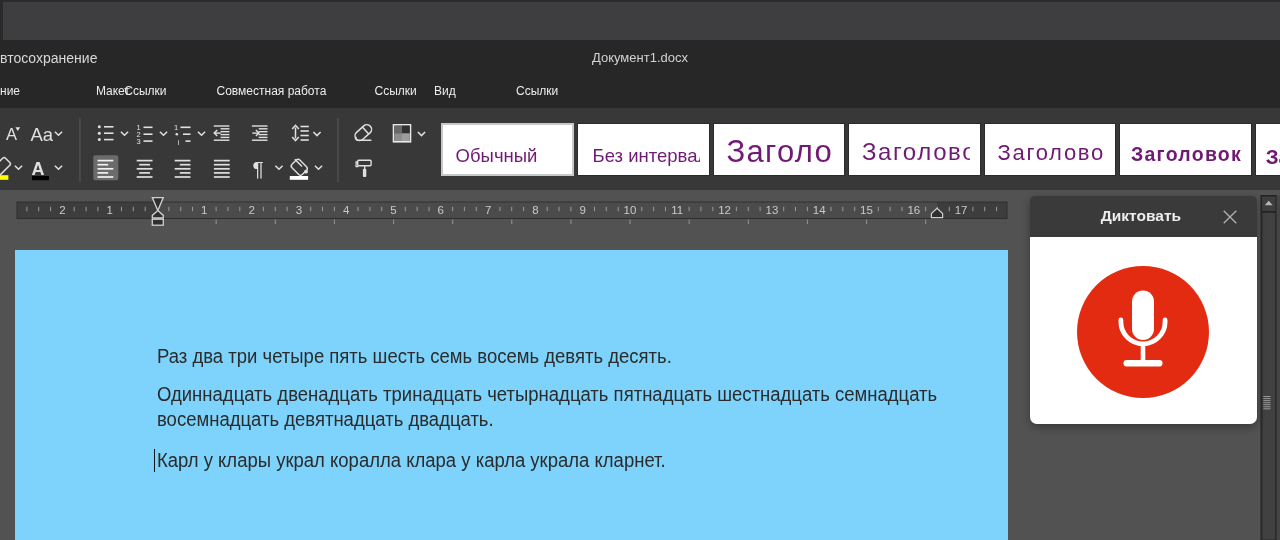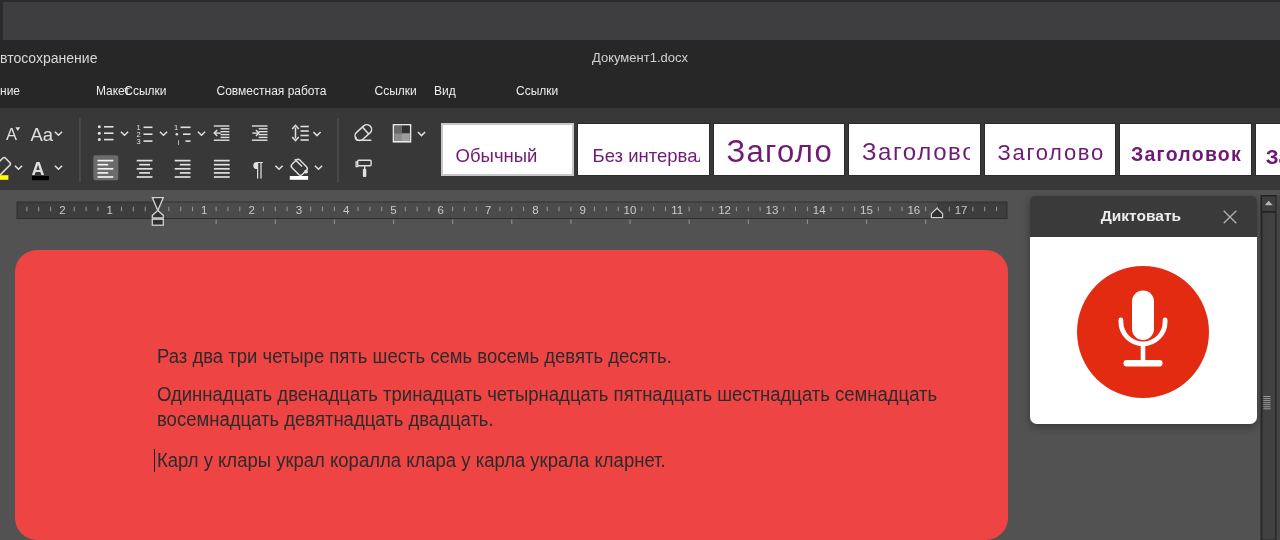--- a/index.html
+++ b/index.html
@@ -10,21 +10,21 @@
 .autosave { position:absolute; left:-9.3px; top:9.6px; font-size:14px; color:#d8d8d8; white-space:pre; }
 .doctitle { position:absolute; left:592px; top:10px; font-size:13px; color:#d2d2d2; white-space:pre; }
 .menuitem { position:absolute; top:44px; font-size:12px; color:#ececec; white-space:pre; }
 .ribbon { position:absolute; left:0; top:108px; width:1280px; height:82px; background:#383838; }
 .ribbonsvg { position:absolute; left:0; top:110px; }
 .gbox { position:absolute; top:123.2px; width:132.8px; height:53px; background:#ffffff;
   border:1px solid #2b2b2b; overflow:hidden; }
 .gbox span { position:absolute; color:#701a75; white-space:pre; line-height:1; overflow:hidden; display:inline-block; }
 .gbox.sel { border:2.4px solid #c8c8c8; }
 .docarea { position:absolute; left:0; top:190px; width:1280px; height:350px; background:#525252; }
-.page { position:absolute; left:15px; top:250px; width:993px; height:290px; background:#ef4444;border-radius:22px; }
+.page { position:absolute; left:15px; top:250px; width:993px; height:290px; background:#7dd3fc; }
 .dtext { position:absolute; left:142px; width:845px; font-size:20px; line-height:25px; color:#2b2b2b;
   transform:scaleX(0.925); transform-origin:left top; }
 .dictate { position:absolute; left:1030px; top:195.5px; width:227px; height:228.5px;
   border-radius:5px 5px 7px 7px; box-shadow:0 3px 9px rgba(0,0,0,0.33); }
 .dhead { position:absolute; left:0; top:0; width:227px; height:44px; background:#3a3a3a;
   border-radius:5px 5px 0 0; }
 .dhead span { position:absolute; left:-2.6px; width:227px; text-align:center; top:11.5px; font-size:15.5px;
   font-weight:700; color:#ededed; }
 .dbody { position:absolute; left:0; top:41.5px; width:227px; height:187px; background:#ffffff;
   border-radius:0 0 7px 7px; }

